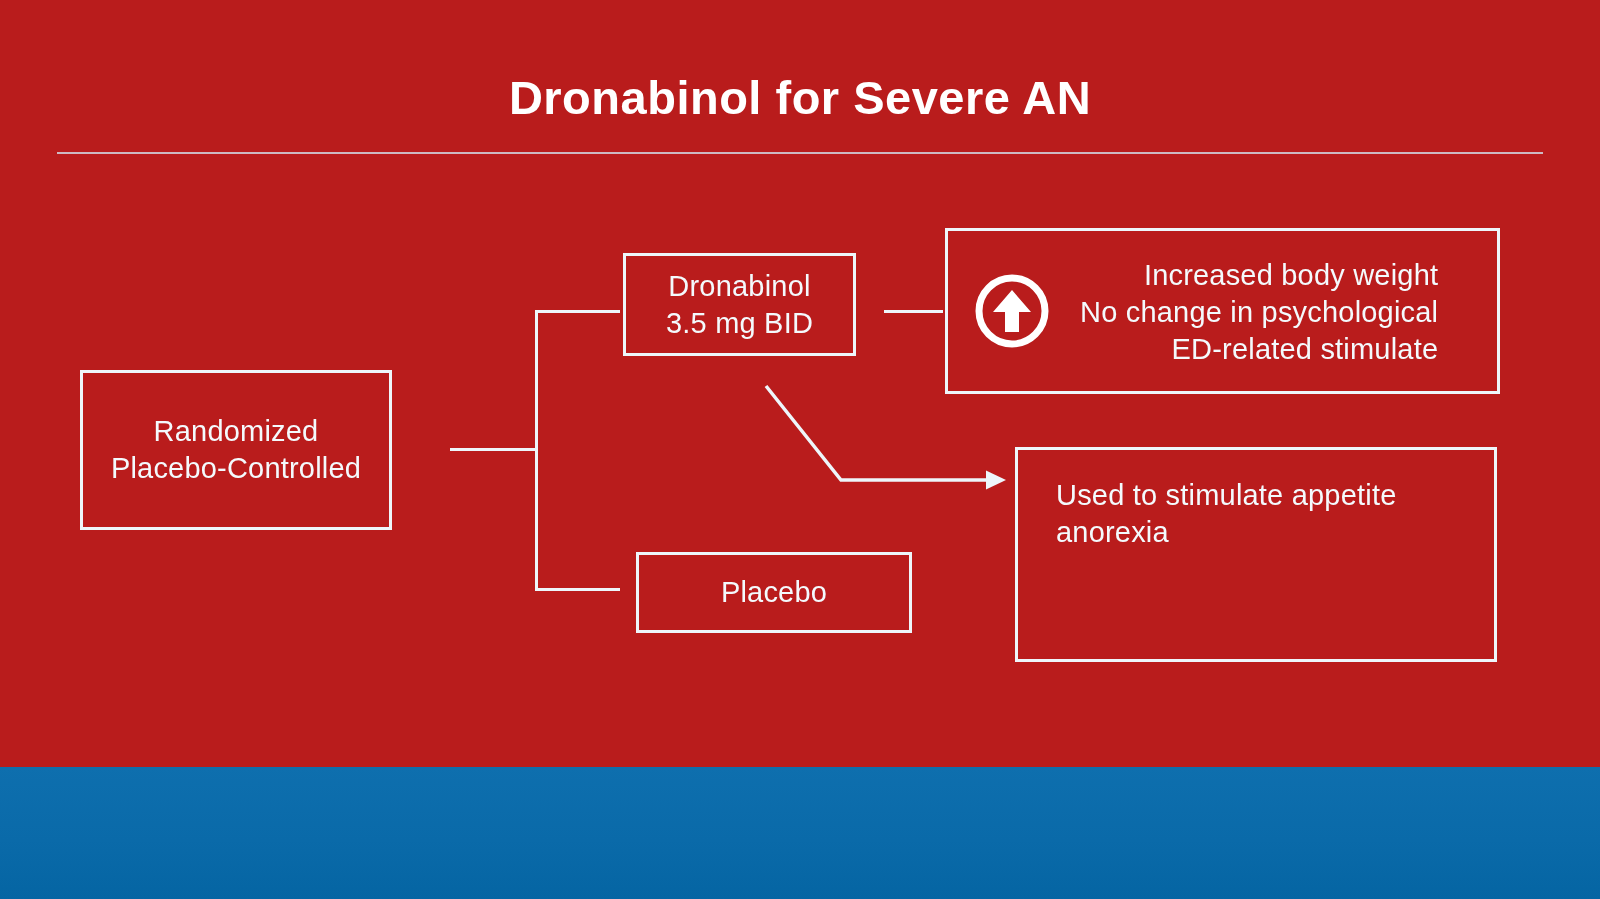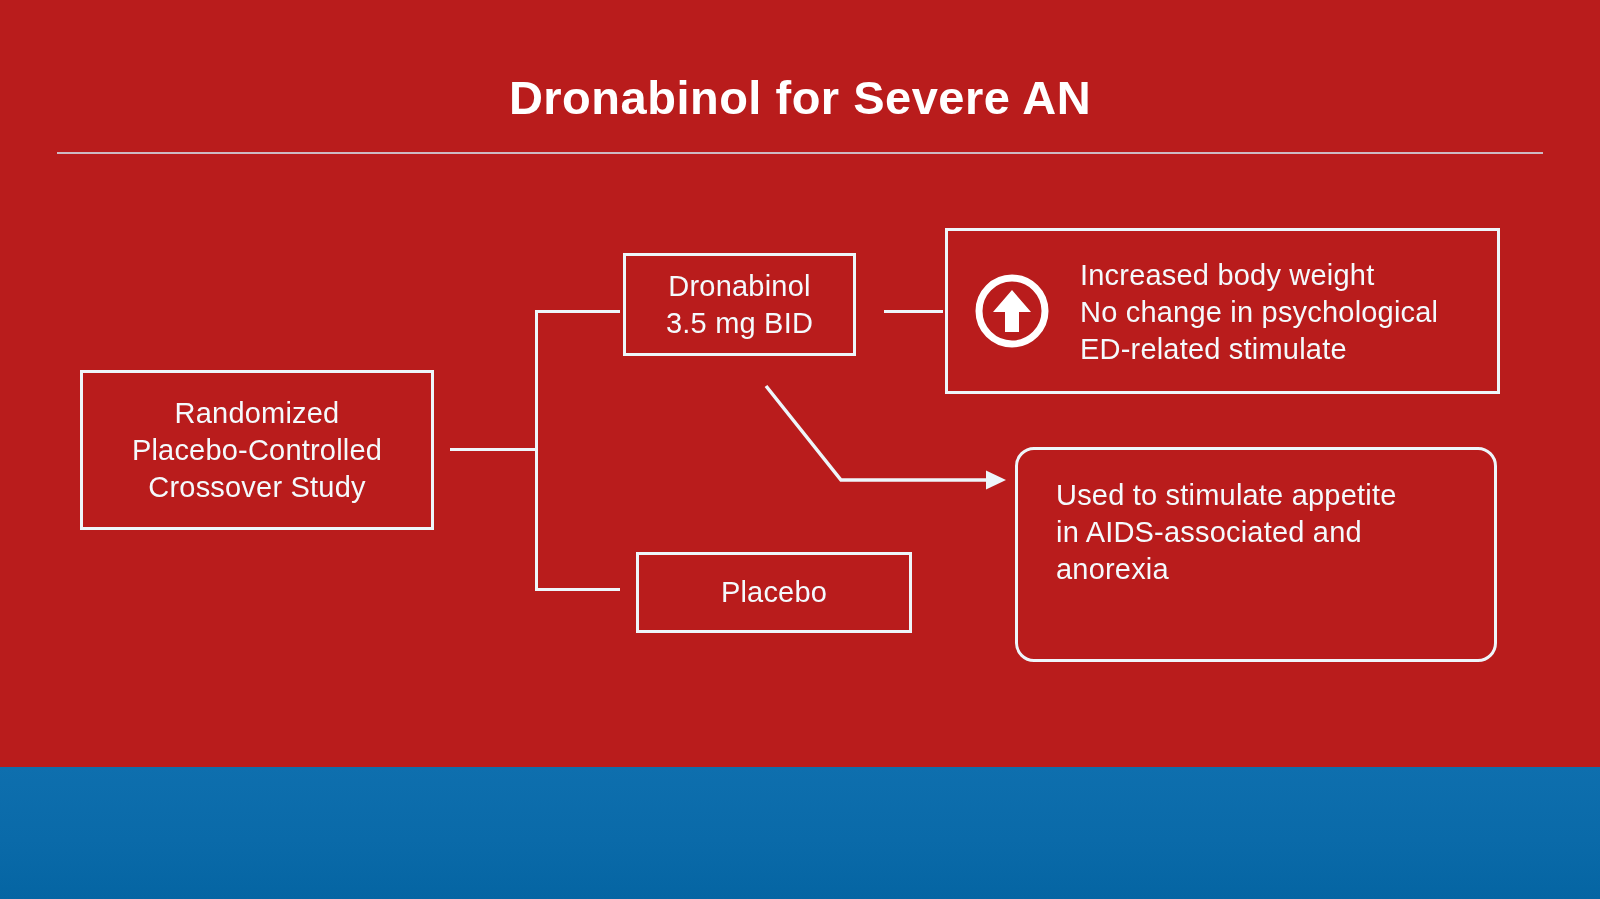--- a/index.html
+++ b/index.html
@@ -31,31 +31,31 @@
     box-sizing: border-box;
     display: flex;
     align-items: center;
     justify-content: center;
     text-align: center;
     font-size: 29px;
     line-height: 37px;
     letter-spacing: 0.2px;
     color: #f4fafd;
   }
-  .study-box   { left: 80px;  top: 370px; width: 354px; height: 160px; }
+  .study-box   { left: 80px;  top: 370px; width: 312px; height: 160px; }
   .drug-box    { left: 623px; top: 253px; width: 233px; height: 103px; }
   .placebo-box { left: 636px; top: 552px; width: 276px; height: 81px; }
   .outcome-box {
     left: 945px; top: 228px; width: 555px; height: 166px;
-    justify-content: flex-start; text-align: left;
+    justify-content: flex-start; text-align: right;
   }
   .indication-box {
     left: 1015px; top: 447px; width: 482px; height: 215px;
     justify-content: flex-start; align-items: flex-start;
-    text-align: left; padding: 27px 10px 0 38px; border-radius: 19px;
+    text-align: left; padding: 27px 10px 0 38px;
   }
   .conn { position: absolute; background: #eef6fb; }
   .circle-icon {
     flex: 0 0 auto;
     width: 80px; height: 80px;
     margin: 0 28px 0 24px;
   }
   .outcome-text { padding-top: 2px; }
   
   .overlay-svg { position: absolute; left: 0; top: 0; pointer-events: none; }
@@ -71,21 +71,20 @@
 
 <div class="slide">
 
   <div class="title">Dronabinol for Severe AN</div>
   <div class="title-divider"></div>
 
   <div class="fbox study-box">
     <div>
       <div>Randomized</div>
       <div>Placebo-Controlled</div>
-      <div>Crossover Study</div>
     </div>
   </div>
 
   <div class="conn" style="left:450px; top:448px; width:85px; height:3px;"></div>
   <div class="conn" style="left:535px; top:310px; width:3px; height:281px;"></div>
   <div class="conn" style="left:535px; top:310px; width:85px; height:3px;"></div>
   <div class="conn" style="left:535px; top:588px; width:85px; height:3px;"></div>
   <div class="conn" style="left:884px; top:310px; width:59px; height:3px;"></div>
 
   <div class="fbox drug-box">
@@ -107,21 +106,20 @@
     <div class="outcome-text">
       <div>Increased body weight</div>
       <div>No change in psychological</div>
       <div>ED-related stimulate</div>
     </div>
   </div>
 
   <div class="fbox indication-box">
     <div>
       <div>Used to stimulate appetite</div>
-      <div>in AIDS-associated and</div>
       <div>anorexia</div>
     </div>
   </div>
 
   <svg class="overlay-svg" width="1600" height="899" viewBox="0 0 1600 899">
     <polyline points="766,386 841,480 986,480" fill="none" stroke="#eef6fb" stroke-width="3.5"></polyline>
     <polygon points="986,470.5 1006,480 986,489.5" fill="#eef6fb"></polygon>
   </svg>
 
   <div class="footer-band">

